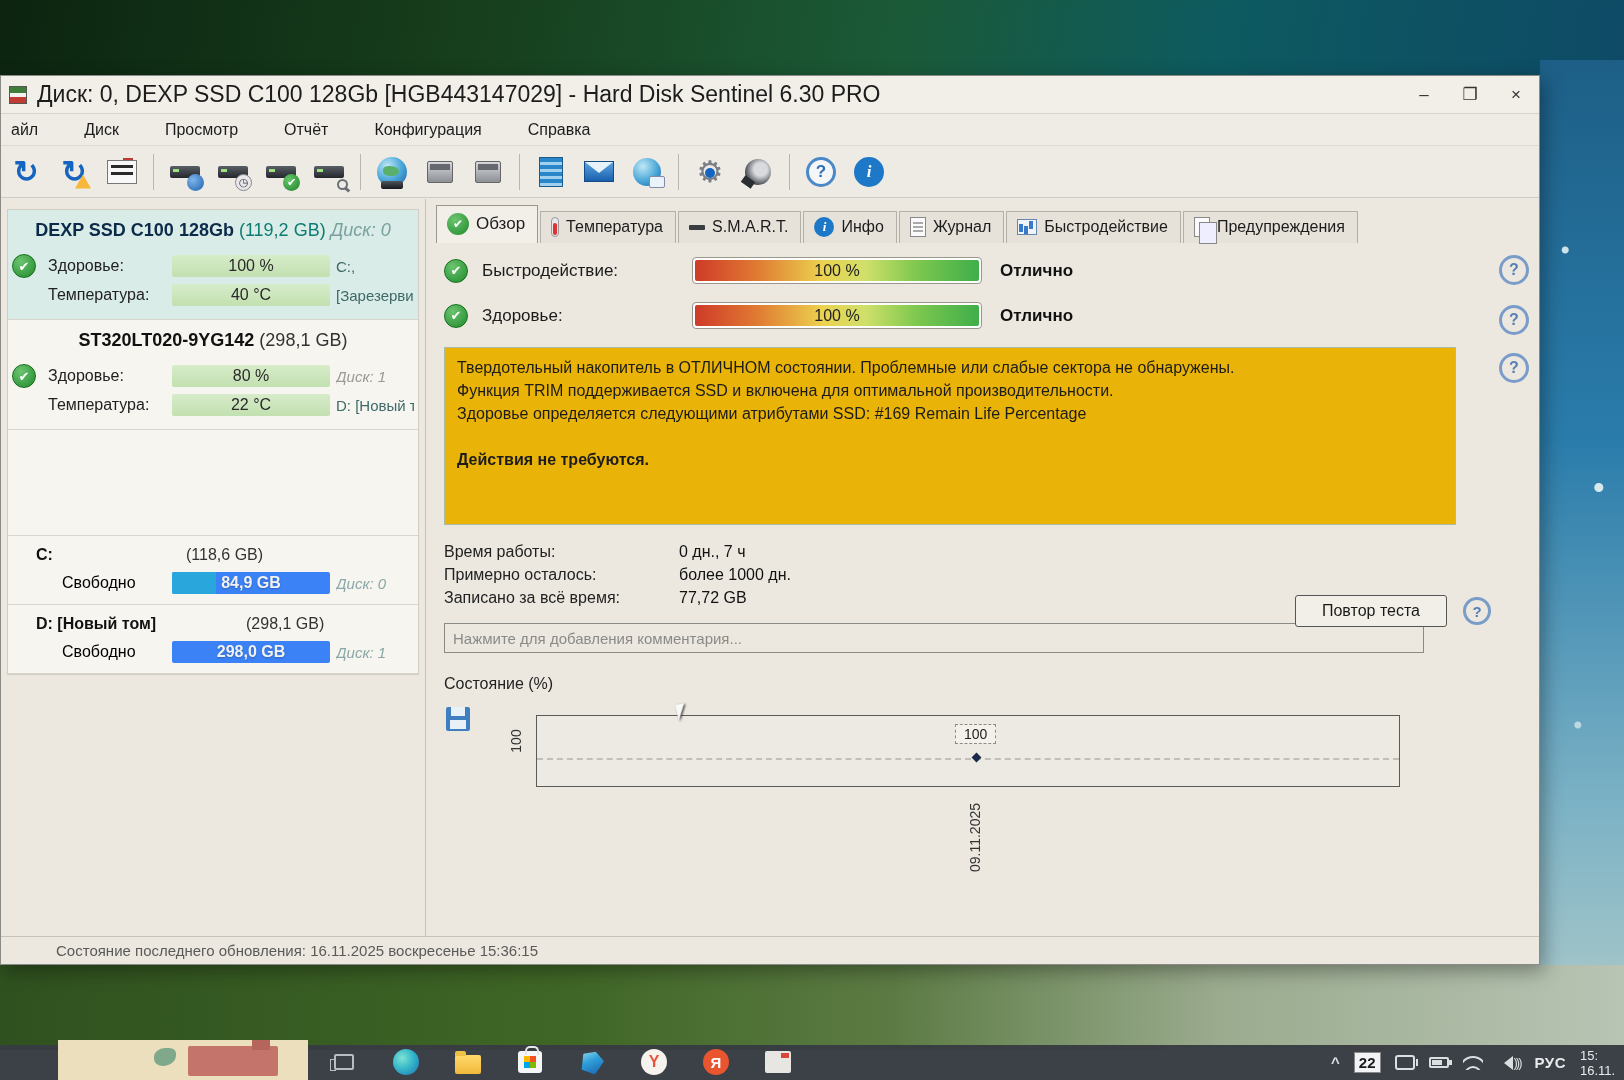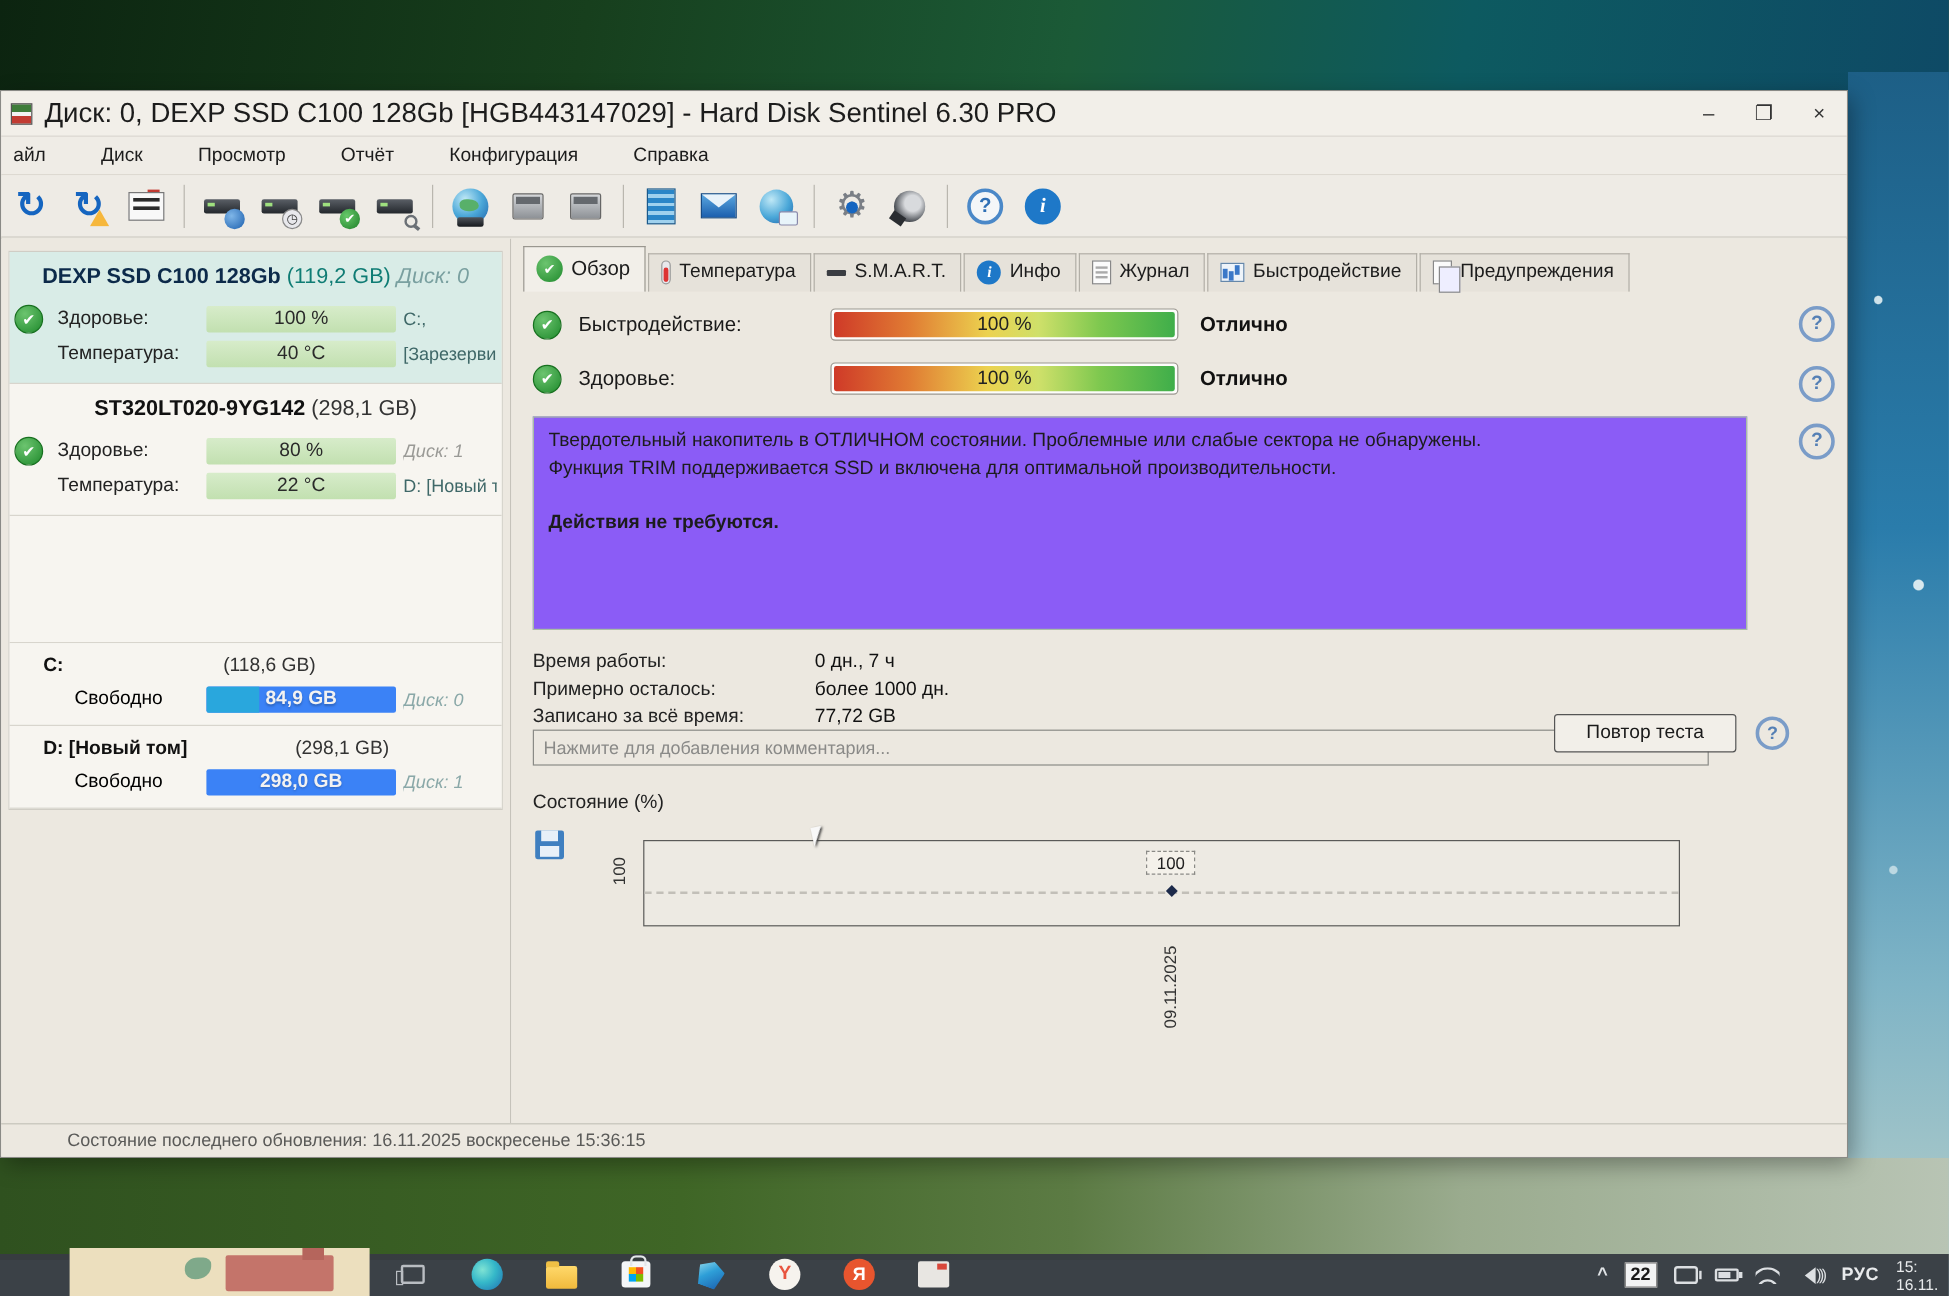--- a/index.html
+++ b/index.html
@@ -192,33 +192,33 @@
   .meter-row .okdot { margin-right:14px; }
   .meter-label { width:210px; font-size:17px; color:#1a1a1a; }
   .meter { width:290px; height:27px; border:1px solid #9a978f; border-radius:4px; padding:2px; background:#fdfdfb; margin-right:18px; }
   .meter .grad { width:100%; height:100%; border-radius:2px;
     background:linear-gradient(90deg,#cf3a28 0%, #e07b33 22%, #ecd24f 45%, #cfe06a 60%, #7ec84f 78%, #3fae4a 100%);
     display:flex; align-items:center; justify-content:center; font-size:16px; color:#222; }
   .meter-status { font-size:17px; font-weight:bold; color:#111; }
   .help-right { position:absolute; right:10px; width:30px; height:30px; border-radius:50%; border:3px solid #7a9cc8;
     color:#5580b5; display:flex; align-items:center; justify-content:center; font-size:16px; font-weight:bold; background:transparent; }
 
-  .summary-box { margin-top:4px; width:1012px; min-height:178px; background:#8b5cf6; border:1px solid #a8bda4;
+  .summary-box { margin-top:4px; width:1012px; min-height:178px; background:#eab308; border:1px solid #a8bda4;
     padding:8px 12px; font-size:16px; color:#1c1c1c; line-height:1.45; }
   .summary-box .line { white-space:nowrap; overflow:hidden; }
   .summary-box .actions { margin-top:22px; font-weight:bold; }
 
   .stats { margin-top:18px; display:grid; grid-template-columns:235px 1fr; row-gap:5px; width:560px; font-size:16px; color:#222; }
   .stats .val { color:#111; }
   .retest { position:absolute; right:92px; top:352px;border-radius:13px; }
   .retest button { font-size:16px; padding:6px 26px; background:#f2efe9; border:1px solid #555; border-radius:3px; color:#1a1a1a; }
   .retest .help-inline { position:absolute; right:-44px; top:2px; width:28px; height:28px; border-radius:50%; border:3px solid #7a9cc8;
     color:#5580b5; display:flex; align-items:center; justify-content:center; font-size:15px; font-weight:bold; }
 
-  .comment { margin-top:1px; width:980px; }
+  .comment { margin-top:16px; width:980px; }
   .comment input { width:100%; height:30px; border:1px solid #8a8a86; background:#ece8e0; padding:0 8px;
     font-size:15px; color:#555; font-family:"Liberation Sans", sans-serif; }
   .comment input::placeholder { color:#8a8a88; }
 
   .chart-block { margin-top:22px; position:relative; height:220px; }
   .chart-title { font-size:16px; color:#222; }
   .save-icon { position:absolute; left:2px; top:32px; width:24px; height:24px; background:#3f7fc0; border-radius:2px; position:absolute; }
   .save-icon:before { content:""; position:absolute; left:5px; top:0; width:14px; height:9px; background:#e8f0f8; }
   .save-icon:after { content:""; position:absolute; left:4px; bottom:2px; width:16px; height:9px; background:#e8f0f8; }
   .plot { position:absolute; left:92px; top:40px; width:864px; height:72px; border:1px solid #5a5a58; background:#edeae3; }
@@ -457,20 +457,21 @@
           <span class="meter">
             <span class="grad">100 %</span>
           </span>
           <span class="meter-status">Отлично</span>
           <span class="help-right" style="top:62px">?</span>
         </div>
 
         <div class="summary-box">
           <div class="line">Твердотельный накопитель в ОТЛИЧНОМ состоянии. Проблемные или слабые сектора не обнаружены.</div>
           <div class="line">Функция TRIM поддерживается SSD и включена для оптимальной производительности.</div>
+          <div class="line">Здоровье определяется следующими атрибутами SSD: #169 Remain Life Percentage</div>
           <div class="actions">Действия не требуются.</div>
         </div>
         <span class="help-right" style="top:110px">?</span>
 
         <div class="stats">
           <span>Время работы:</span>
           <span class="val">0 дн., 7 ч</span>
           <span>Примерно осталось:</span>
           <span class="val">более 1000 дн.</span>
           <span>Записано за всё время:</span>

